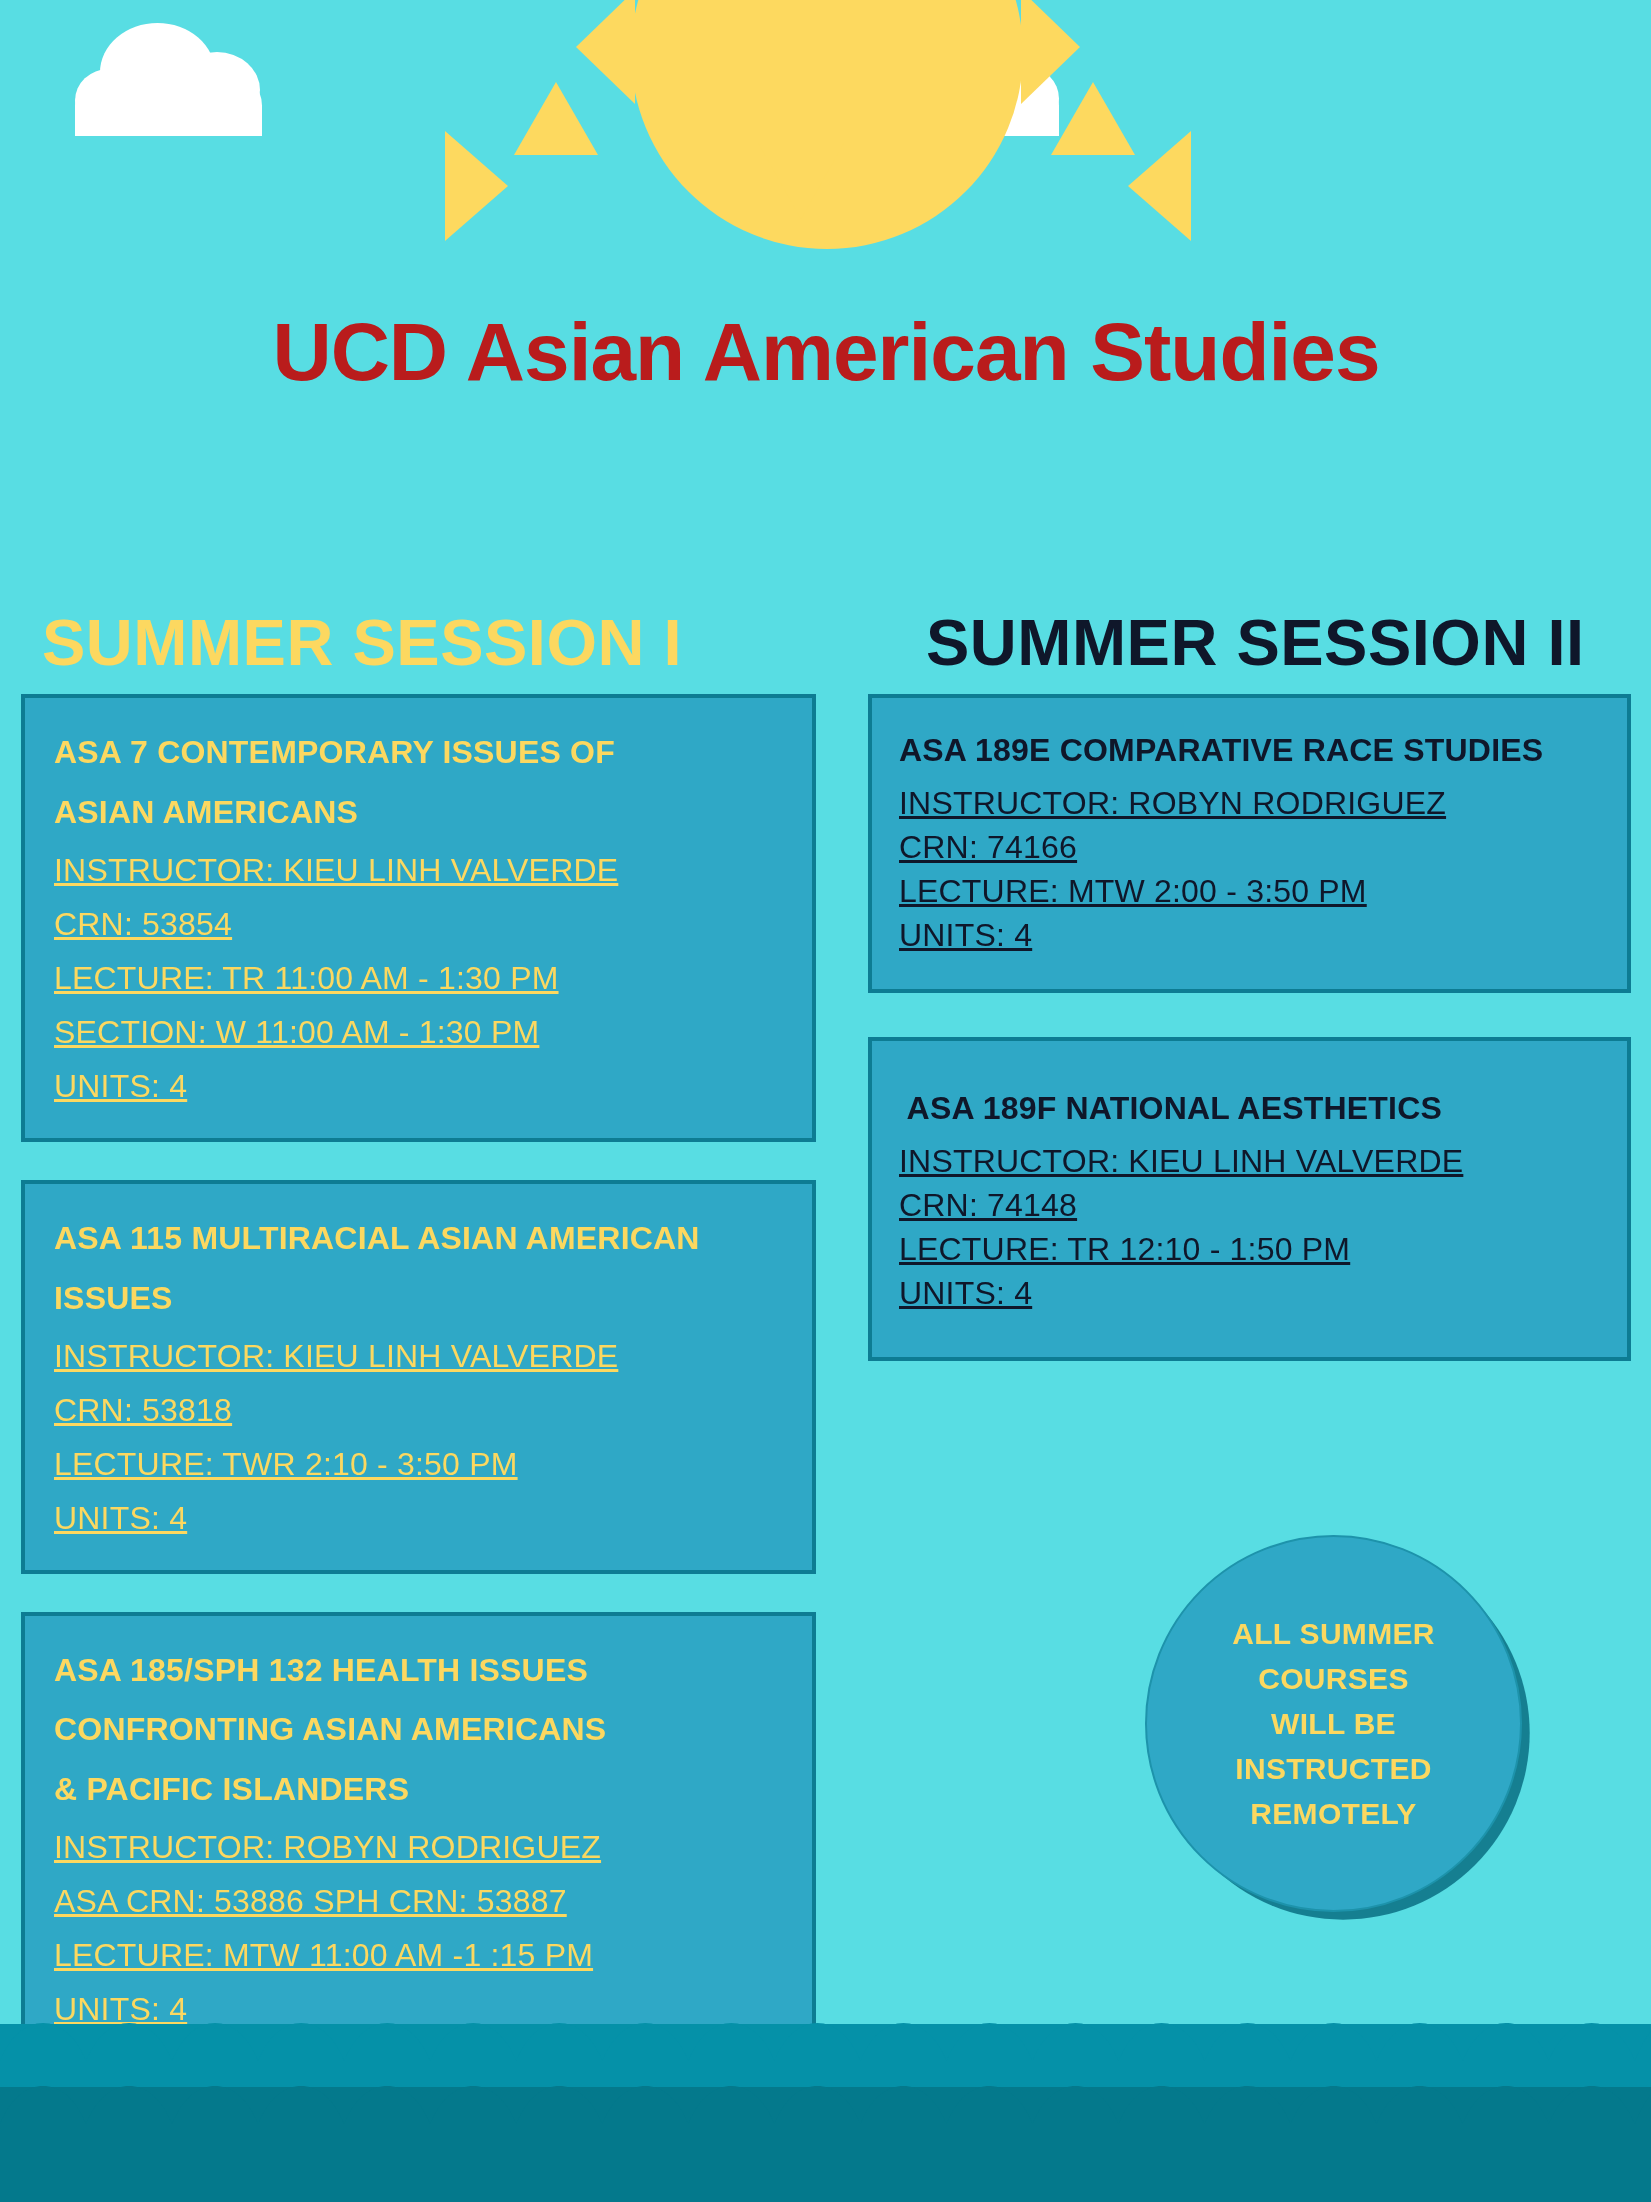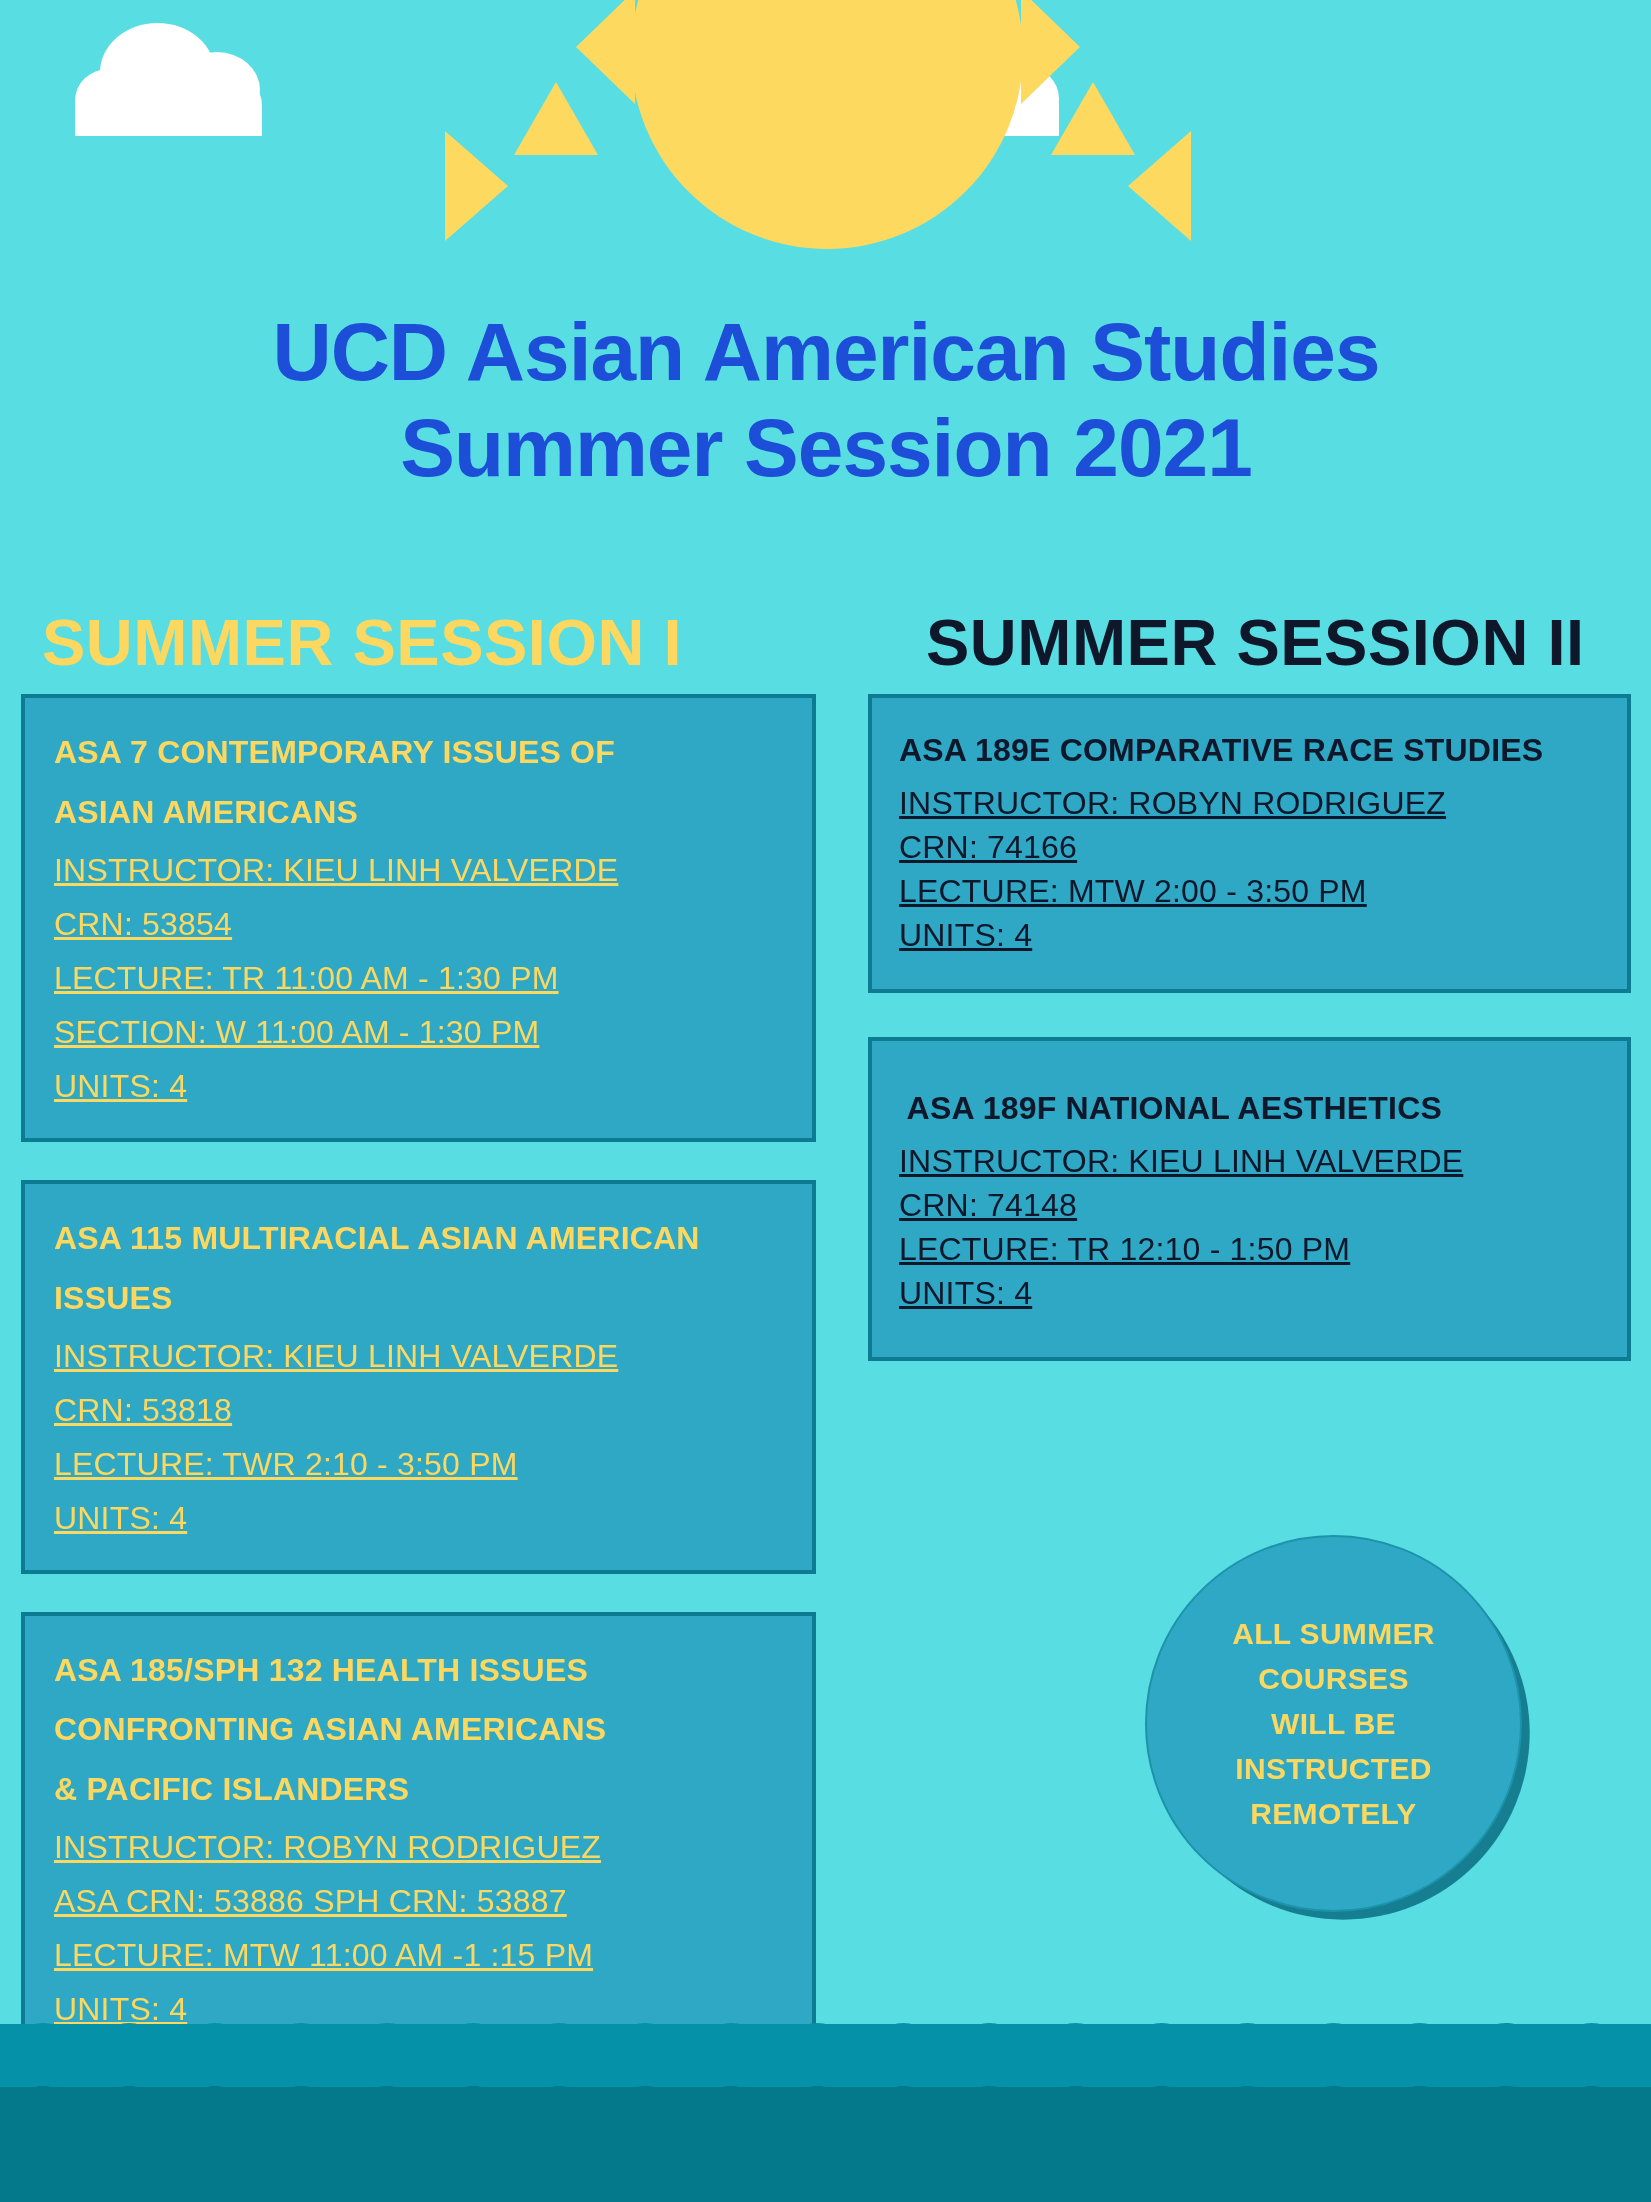--- a/index.html
+++ b/index.html
@@ -30,21 +30,21 @@
   
   #title-block{
     position:absolute;left:0;top:304px;width:1652px;
     text-align:center;
   }
   .title-line{
     font-family:"Liberation Sans", sans-serif;
     font-weight:bold;
     font-size:82px;
     line-height:96px;
-    color:#1d4ed8;
+    color:#b91c1c;
     letter-spacing:-1px;
   }
 
   #columns{
     position:absolute;left:0;top:612px;width:1652px;height:1434px;
   }
 
   .col{position:absolute;top:0;}
   #col-left{left:21px;width:795px;}
   #col-right{left:868px;width:763px;}
@@ -145,21 +145,20 @@
   <div class="ray" style="left:1051px;top:82px;border-left:42px solid transparent;border-right:42px solid transparent;border-bottom:73px solid #fdd95f;"></div>
 
   <div class="ray" style="left:445px;top:131px;border-top:55px solid transparent;border-bottom:55px solid transparent;border-left:63px solid #fdd95f;"></div>
   <div class="ray" style="left:1128px;top:131px;border-top:55px solid transparent;border-bottom:55px solid transparent;border-right:63px solid #fdd95f;"></div>
 
   <div class="ray" style="left:758px;top:143px;border-left:43px solid transparent;border-right:43px solid transparent;border-top:76px solid #fdd95f;"></div>
 </div>
 
 <div id="title-block">
   <div class="title-line">UCD Asian American Studies</div>
-  <div class="title-line">Summer Session 2021</div>
 </div>
 
 <div id="columns">
 
   <div class="col" id="col-left">
     <div class="section-head" id="head-1">SUMMER SESSION I</div>
 
     <div class="card yellow" style="min-height:287px;">
       <div class="card-title">ASA 7 CONTEMPORARY ISSUES OF</div>
       <div class="card-title">ASIAN AMERICANS</div>

